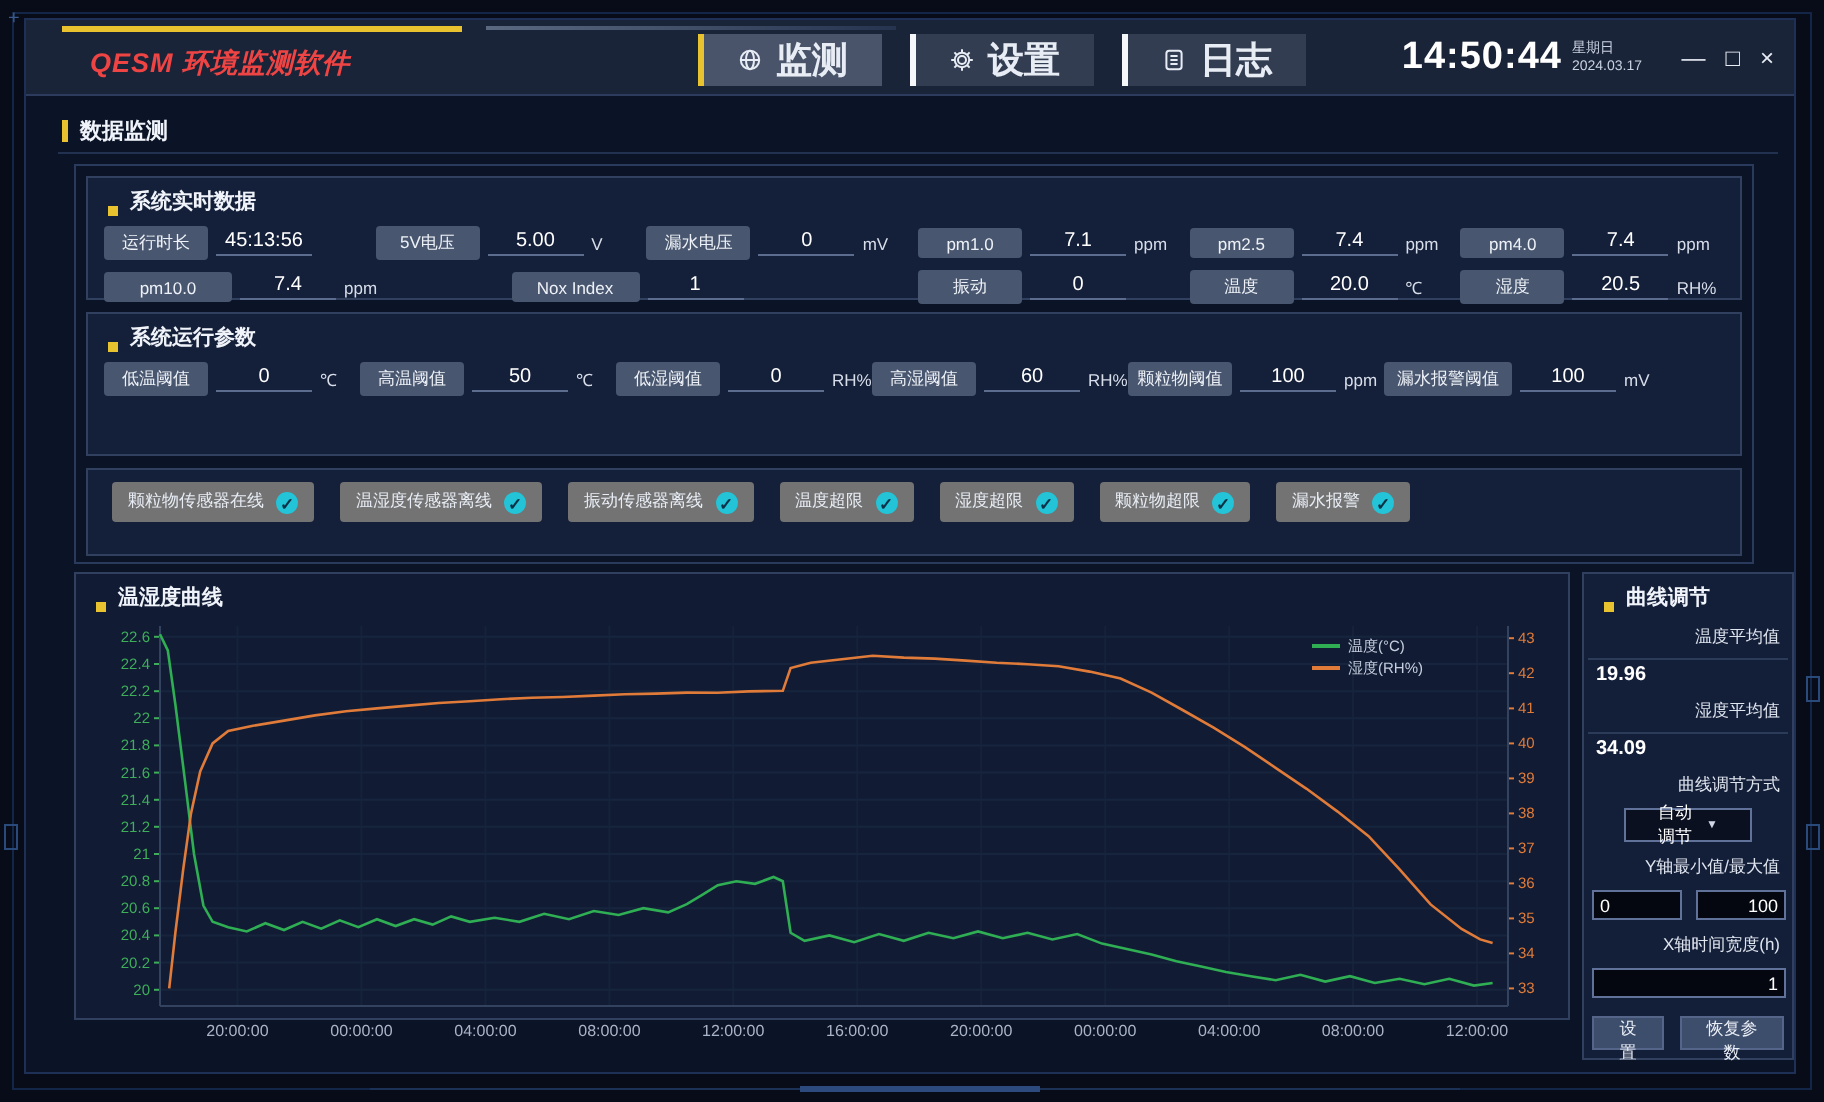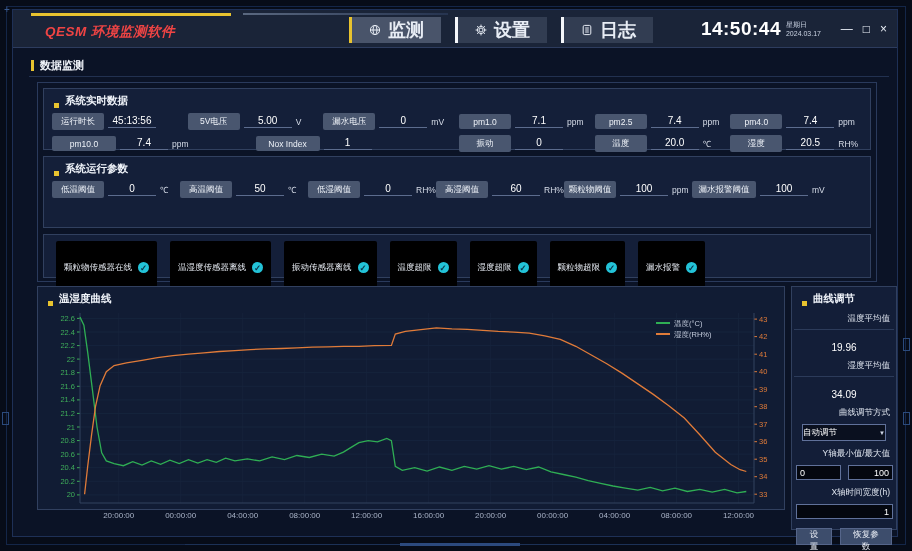--- a/index.html
+++ b/index.html
@@ -42,32 +42,32 @@
   .dot { width:5px; height:5px; background:#e8c32f; }
 
   .frow { display:flex; padding:5px 4px 0 8px; }
   .field { display:flex; align-items:center; width:136px; gap:4px; }
   .field.wide { width:204px; }
   .chip { background:#49566f; color:#eef2f8; font-size:8.5px; padding:2.5px 4px; min-width:52px; text-align:center; border-radius:2px; white-space:nowrap; }
   .fval { color:#fff; font-size:10px; text-align:center; width:48px; border-bottom:1px solid #5c6c8e; padding-bottom:1px; white-space:nowrap; }
   .funit { color:#d7dde9; font-size:8.5px; min-width:20px; }
 
   .brow { display:flex; gap:13px; padding:6px 0 0 12px; }
-  .badge { display:flex; align-items:flex-start; gap:6px; background:#000000; padding:21px 8px; border-radius:2px; }
+  .badge { display:flex; align-items:flex-end; gap:6px; background:#737373; padding:4px 8px; border-radius:2px; }
   .badge-label { font-size:8.5px; color:#e8edf5; white-space:nowrap; }
   .check-icon { width:11px; height:11px; border-radius:50%; background:#23c3d8; color:#0a3247; display:flex; align-items:center; justify-content:center; font-size:8.5px; font-weight:bold; }
 
   .chart-panel { position:absolute; left:24px; top:276px; width:748px; height:224px; background:#111c34; border:1px solid #31405f; }
   .chart-svg { position:absolute; left:2px; top:20px; }
 
   .adjust-panel { position:absolute; left:778px; top:276px; width:106px; height:244px; background:#131e38; border:1px solid #31405f; }
   .alabel { font-size:8.5px; color:#dfe5ef; text-align:right; margin:7px 6px 0; white-space:nowrap; }
   .asep { height:1px; background:#2c3b5a; margin:4px 2px 0; }
-  .aval { font-size:10px; color:#fff; text-align:center; margin:12px 6px 0; }
-  .aselect { margin:5px 10px 0; height:17px; background:#0a101f; border:1px solid #60719a; display:flex; align-items:center; justify-content:space-between; padding:0 0; font-size:8.5px; color:#fff; cursor:default; }
+  .aval { font-size:10px; color:#fff; text-align:left; margin:2px 6px 0;font-weight:bold; }
+  .aselect { margin:5px 20px 0; height:17px; background:#0a101f; border:1px solid #60719a; display:flex; align-items:center; justify-content:space-between; padding:0 16px; font-size:8.5px; color:#fff; cursor:default; }
   .caret { font-size:6px; color:#cfd6e6; }
   .ainrow { display:flex; gap:7px; margin:5px 4px 0; }
   .ainp { width:45px; height:15px; background:#04070f; border:1px solid #60719a; color:#fff; font-size:9px; padding:0 3px; font-family:inherit; }
   .right { text-align:right; }
   .xinp { width:97px; }
   .abtnrow { display:flex; gap:8px; margin:9px 4px 0; }
   .abtn { background:#3d4d6c; border:1px solid #55658a; color:#eaeef6; font-size:8.5px; height:17px; padding:0 9px; font-family:inherit; cursor:default; }
 </style>
 </head>
 <body>

